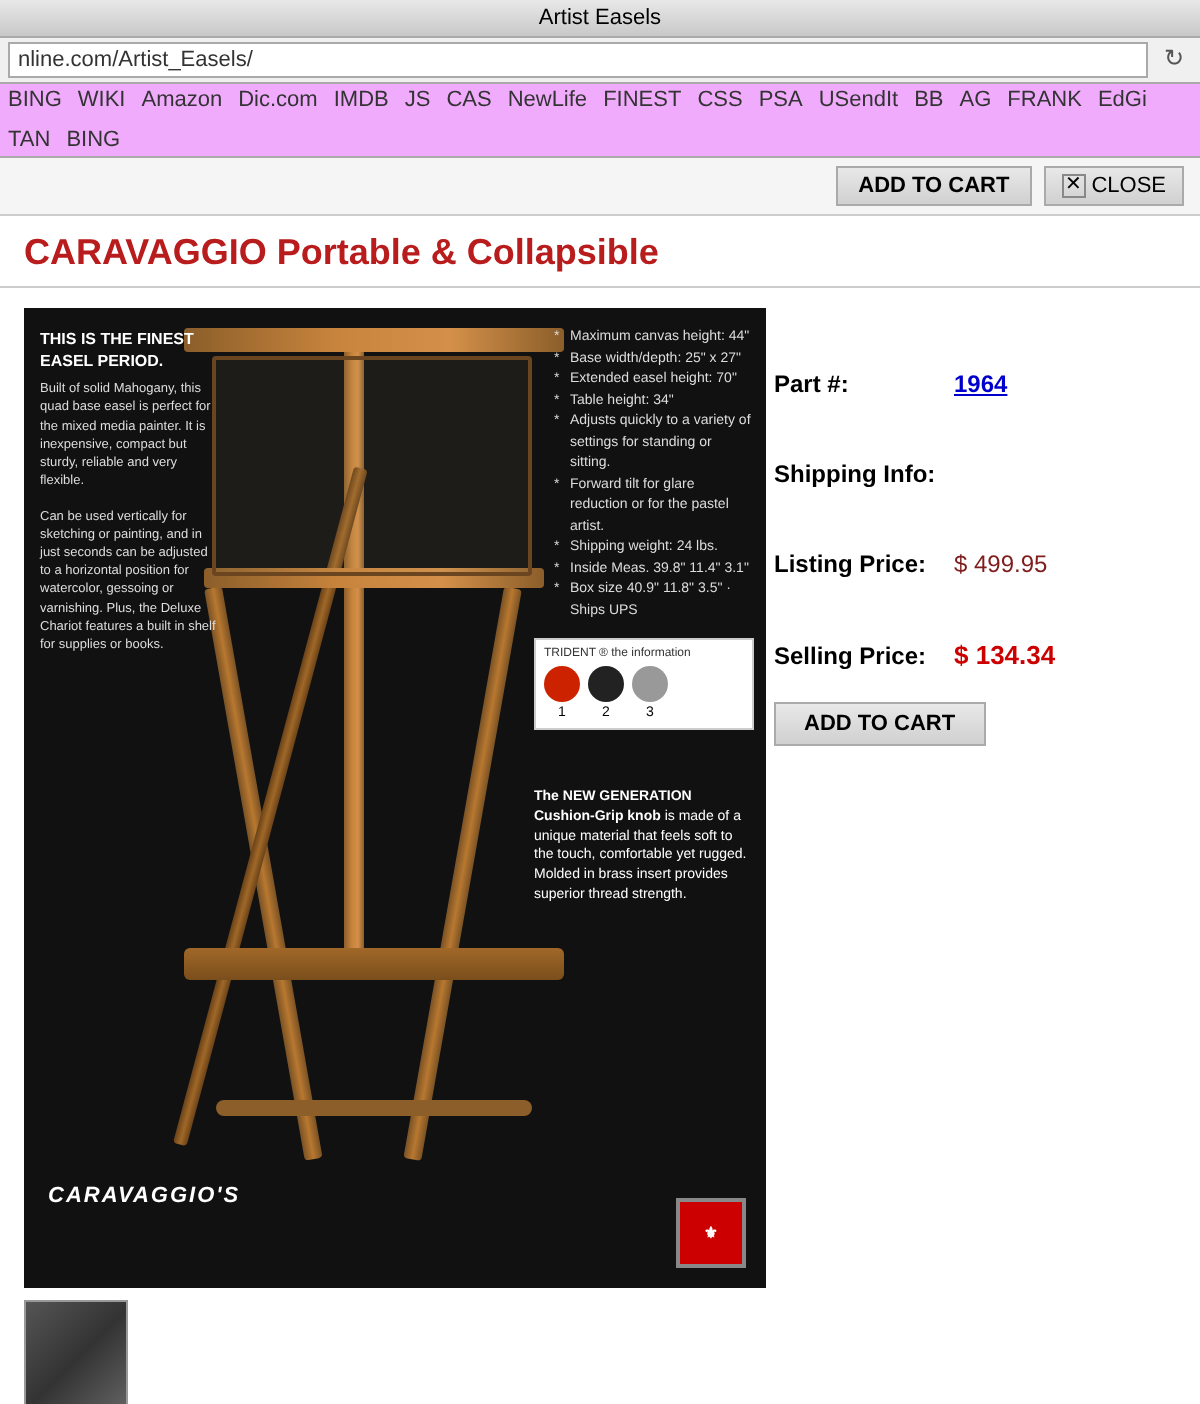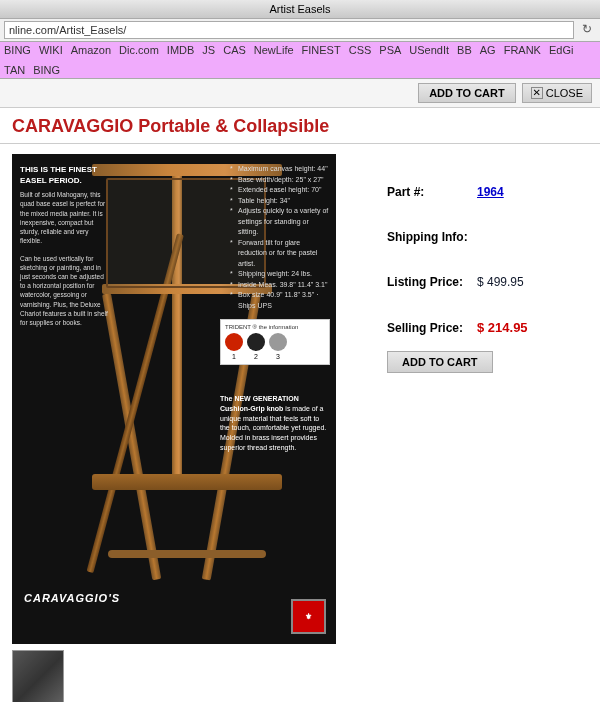--- a/index.html
+++ b/index.html
@@ -123,21 +123,21 @@
       padding: 10px 12px;
       gap: 20px;
     }
 
     
     .product-image-area {
       width: 355px;
       flex-shrink: 0;
     }
     .main-image {
-      width: 324px;
+      width: 371px;
       height: 490px;
       background: #1a1a1a;
       position: relative;
       overflow: hidden;
       display: flex;
     }
 
     
     .easel-bg {
       position: absolute;
@@ -293,21 +293,21 @@
     .info-value {
       font-size: 12px;
       color: #000;
     }
     .info-value.part-num {
       color: #00c;
       font-weight: bold;
       text-decoration: underline;
     }
     .info-value.listing-price {
-      color: #0f172a;
+      color: #7f1d1d;
     }
     .info-value.selling-price {
       color: #cc0000;
       font-weight: bold;
       font-size: 13px;
     }
 
     .quantity-input {
       width: 30px;
       border: 1px solid #aaa;
@@ -491,21 +491,21 @@
         <span class="info-value"></span>
       </div>
 
       <div class="info-row">
         <span class="info-label">Listing Price:</span>
         <span class="info-value listing-price">$ 499.95</span>
       </div>
 
       <div class="info-row">
         <span class="info-label">Selling Price:</span>
-        <span class="info-value selling-price">$ 214.95</span>
+        <span class="info-value selling-price">$ 134.34</span>
       </div>
 
 
       <div style="margin-top: 8px;">
         <button class="add-to-cart-btn">ADD TO CART</button>
       </div>
     </div>
 
   </div>
 

